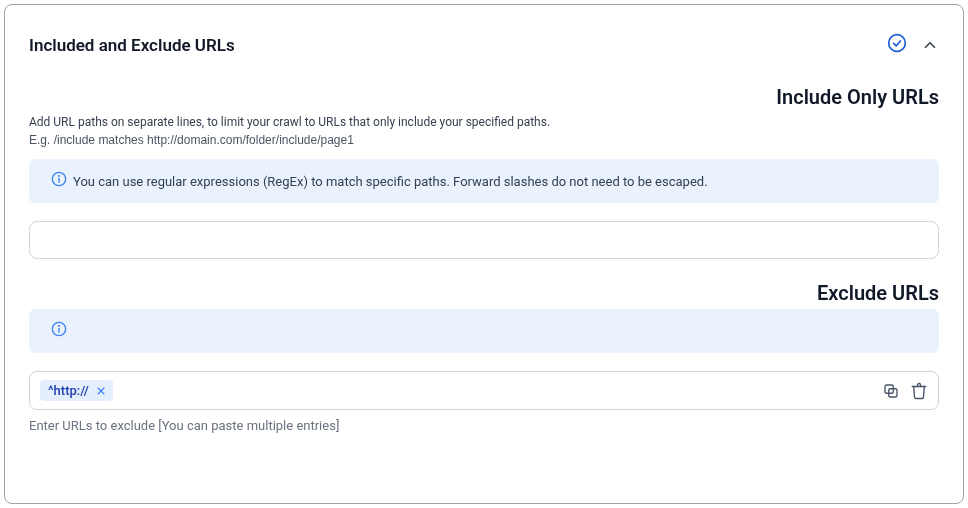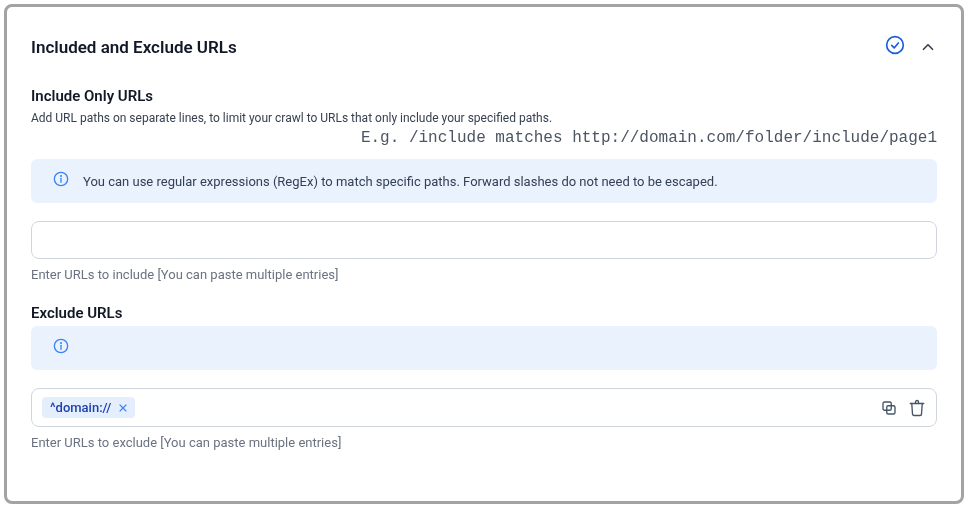--- a/index.html
+++ b/index.html
@@ -5,21 +5,21 @@
     * { box-sizing: border-box; margin: 0; padding: 0; }
     body {
       font-family: -apple-system, BlinkMacSystemFont, "Segoe UI", Roboto, Helvetica, Arial, sans-serif;
       background: #fff;
       color: #1e293b;
       width: 968px;
       height: 508px;
       padding: 4px;
     }
     .panel {
-      border: 3px solid #a3a3a3;
+      border: 1px solid #a3a3a3;
       border-radius: 8px;
       padding: 28px 24px 24px 24px;
       height: 100%;
     }
     .panel-header {
       display: flex;
       align-items: center;
       justify-content: space-between;
       margin-bottom: 28px;
     }
@@ -28,45 +28,45 @@
       font-weight: 600;
       color: #111827;
     }
     .panel-header-actions {
       display: flex;
       align-items: center;
       gap: 14px;
     }
     .section { margin-bottom: 22px; }
     .section-title {
-      font-size: 15px;
+      font-size: 20px;
       font-weight: 600;
       color: #111827;
       margin-bottom: 4px;
+      text-align: right;
     }
     .section-desc {
       font-size: 12px;
       color: #374151;
       line-height: 1.5;
       margin-bottom: 2px;
     }
     .section-example {
-      font-family: Liberation Mono, monospace;
-      font-size: 16px;
+      font-family: Liberation Sans, sans-serif;
+      font-size: 12px;
       color: #4b5563;
       margin-bottom: 12px;
-      text-align: right;
     }
     .info-box {
       background: #eaf2fe;
       border-radius: 6px;
       padding: 12px 22px;
       display: flex;
       align-items: center;
-      gap: 14px;
+      gap: 6px;
       margin-bottom: 18px;
     }
     .info-box .info-text {
       font-size: 13px;
       color: #344054;
     }
     .input-row {
       border: 1px solid #d0d5dd;
       border-radius: 8px;
       padding: 8px 10px;
@@ -147,39 +147,38 @@
           <line x1="12" y1="11" x2="12" y2="17"></line>
           <circle cx="12" cy="7.5" r="0.6" fill="#3b82f6"></circle>
         </svg>
       </span>
       <span class="info-text">You can use regular expressions (RegEx) to match specific paths. Forward slashes do not need to be escaped.</span>
     </div>
 
     <div class="input-row">
       <input type="text" value="" style="">
     </div>
-    <div class="helper-text">Enter URLs to include [You can paste multiple entries]</div>
   </div>
 
   <div class="section" style="margin-bottom:11px">
     <div class="section-title">Exclude URLs</div>
 
     <div class="info-box">
       <span>
         <svg width="16" height="16" viewBox="0 0 24 24" fill="none" stroke="#3b82f6" stroke-width="2" stroke-linecap="round" stroke-linejoin="round">
           <circle cx="12" cy="12" r="10"></circle>
           <line x1="12" y1="11" x2="12" y2="17"></line>
           <circle cx="12" cy="7.5" r="0.6" fill="#3b82f6"></circle>
         </svg>
       </span>
     </div>
 
     <div class="input-row">
       <span class="chip">
-        <span>^domain://</span>
+        <span>^http://</span>
         <span class="chip-x">
           <svg width="12" height="12" viewBox="0 0 24 24" fill="none" stroke="#3b82f6" stroke-width="2.2" stroke-linecap="round">
             <line x1="6" y1="6" x2="18" y2="18"></line>
             <line x1="18" y1="6" x2="6" y2="18"></line>
           </svg>
         </span>
       </span>
       <input type="text" value="" style="">
       <div class="row-actions">
         <span class="icon-btn">

